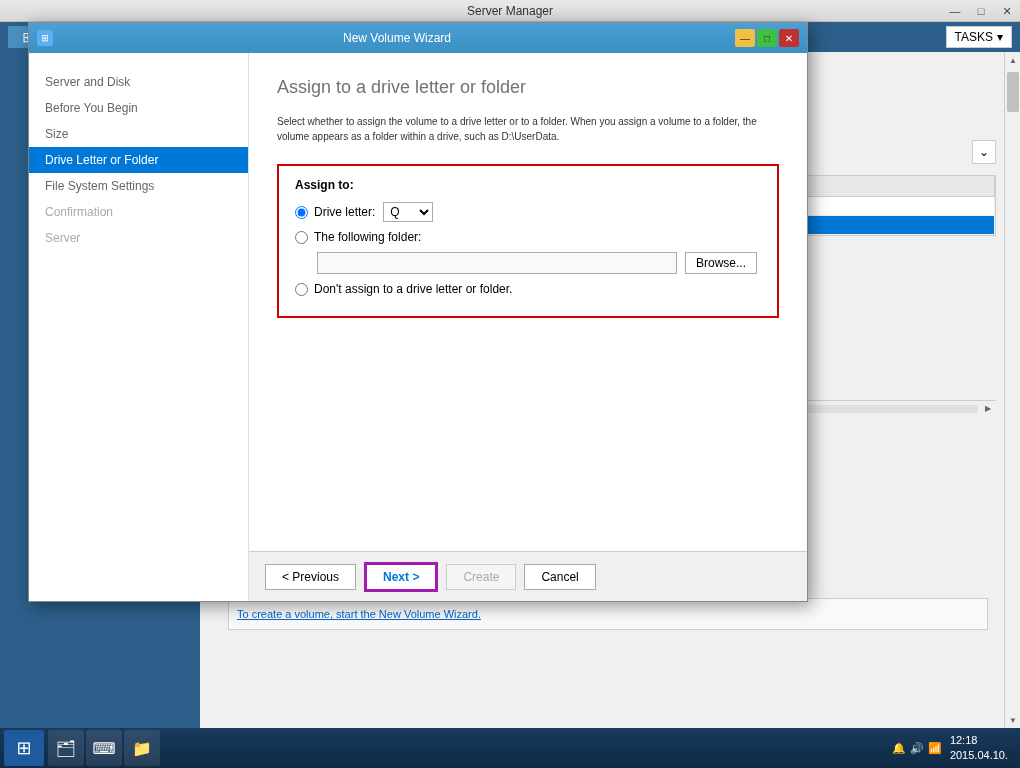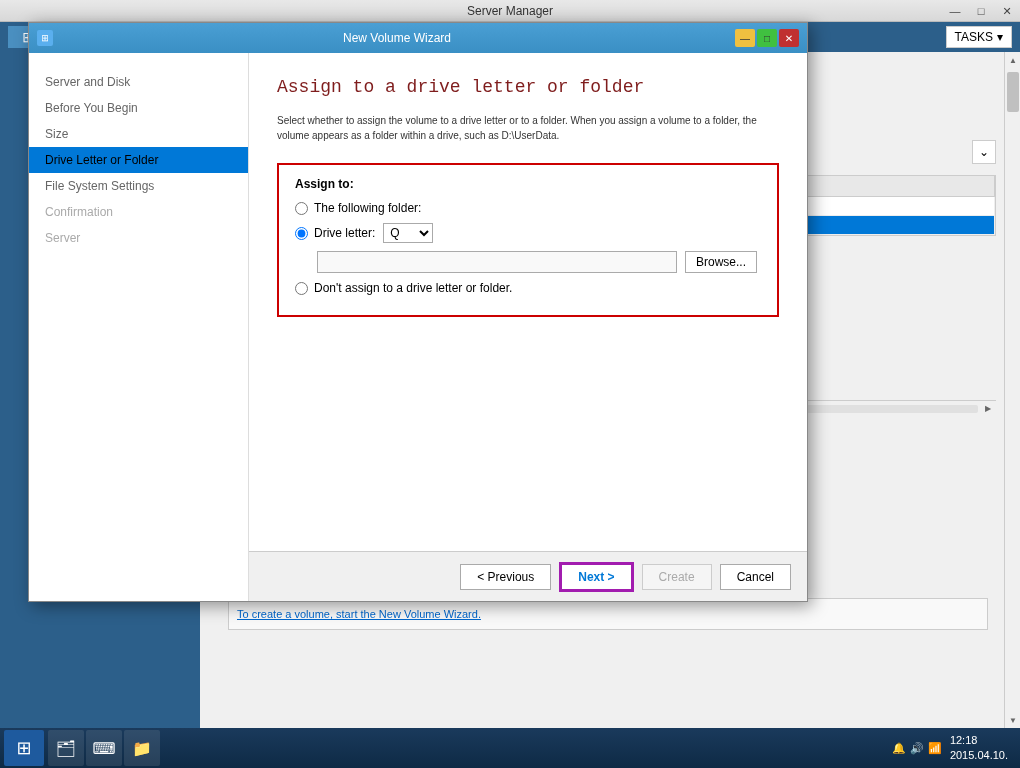--- a/index.html
+++ b/index.html
@@ -284,41 +284,40 @@
       padding: 16px 0;
     }
     .wizard-nav-item {
       padding: 6px 16px;
       font-size: 12px;
       color: #666;
       cursor: pointer;
     }
     .wizard-nav-item.active {
       background: #0078d7;
-      color: #000000;
+      color: #ffffff;
     }
     .wizard-nav-item.disabled {
       color: #aaa;
     }
 
     
     .wizard-content {
       flex: 1;
       padding: 24px 28px;
       background: white;
       display: flex;
       flex-direction: column;
     }
 
     .wizard-page-title {
       font-size: 18px;
-      color: #7f1d1d;
+      color: #737373;
       margin-bottom: 16px;
       font-weight: normal;
-      font-family: Liberation Mono, monospace;
     }
 
     .wizard-description {
       font-size: 10px;
       color: #333;
       line-height: 1.5;
       margin-bottom: 20px;
     }
 
     
@@ -379,21 +378,21 @@
       cursor: pointer;
     }
 
     
     .wizard-footer {
       height: 50px;
       background: #f0f0f0;
       border-top: 1px solid #ccc;
       display: flex;
       align-items: center;
-      justify-content: flex-end;
+      justify-content: flex-start;
       padding: 0 16px;
       gap: 8px;
     }
     .wizard-footer-btn {
       padding: 5px 16px;
       font-size: 12px;
       border: 1px solid #aaa;
       background: white;
       cursor: pointer;
       min-width: 70px;
@@ -568,45 +567,45 @@
     </div>
 
     <div style="flex:1;display:flex;flex-direction:column;">
       <div class="wizard-content">
 
         <div class="wizard-page-title">Assign to a drive letter or folder</div>
         <div class="wizard-description">Select whether to assign the volume to a drive letter or to a folder. When you assign a volume to a folder, the volume appears as a folder within a drive, such as D:\UserData.</div>
 
         <div class="assign-box">
           <div class="assign-label">Assign to:</div>
-
-          <div class="radio-row">
-            <input type="radio" name="assign" id="radio-folder" style="">
-            <label for="radio-folder" style="cursor:pointer;">The following folder:</label>
-          </div>
 
           <div class="radio-row">
             <input type="radio" name="assign" id="radio-drive" checked="" style="">
             <label for="radio-drive" style="cursor:pointer;">Drive letter:</label>
             <select class="drive-letter-select">
               <option>Q</option>
               <option>A</option>
               <option>B</option>
               <option>C</option>
               <option>D</option>
               <option>E</option>
               <option>F</option>
               <option>G</option>
               <option>H</option>
               <option>R</option>
               <option>S</option>
               <option>T</option>
             </select>
           </div>
 
+          <div class="radio-row">
+            <input type="radio" name="assign" id="radio-folder" style="">
+            <label for="radio-folder" style="cursor:pointer;">The following folder:</label>
+          </div>
+
           <div class="folder-row">
             <input type="text" class="folder-input" placeholder="" style="">
             <button class="browse-btn">Browse...</button>
           </div>
 
           <div class="radio-row">
             <input type="radio" name="assign" id="radio-none" style="">
             <label for="radio-none" style="cursor:pointer;">Don't assign to a drive letter or folder.</label>
           </div>
         </div>

